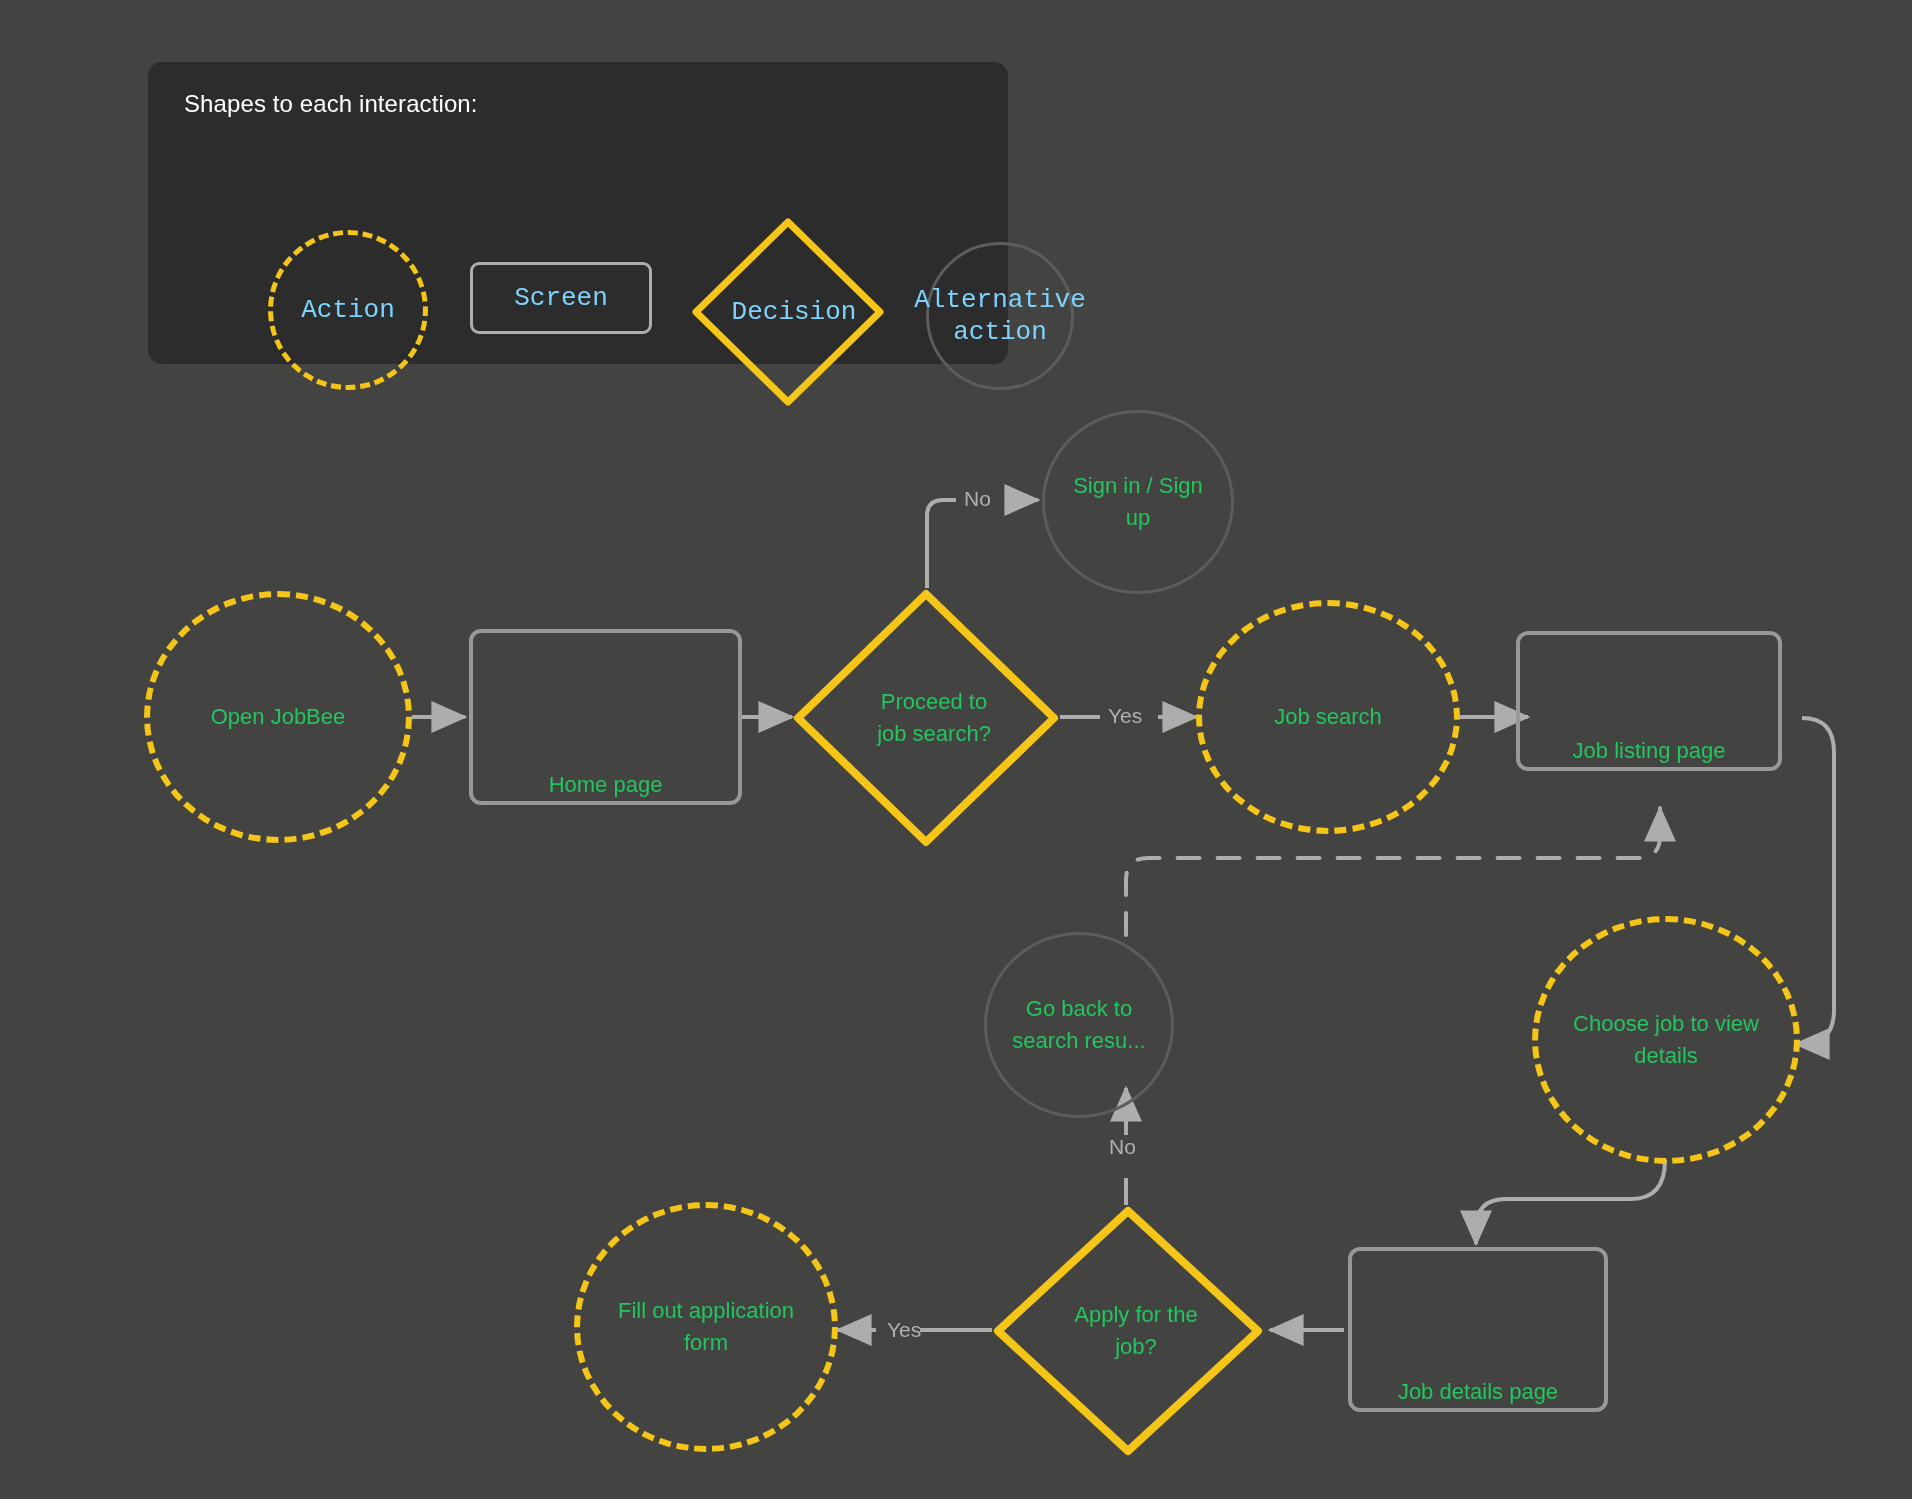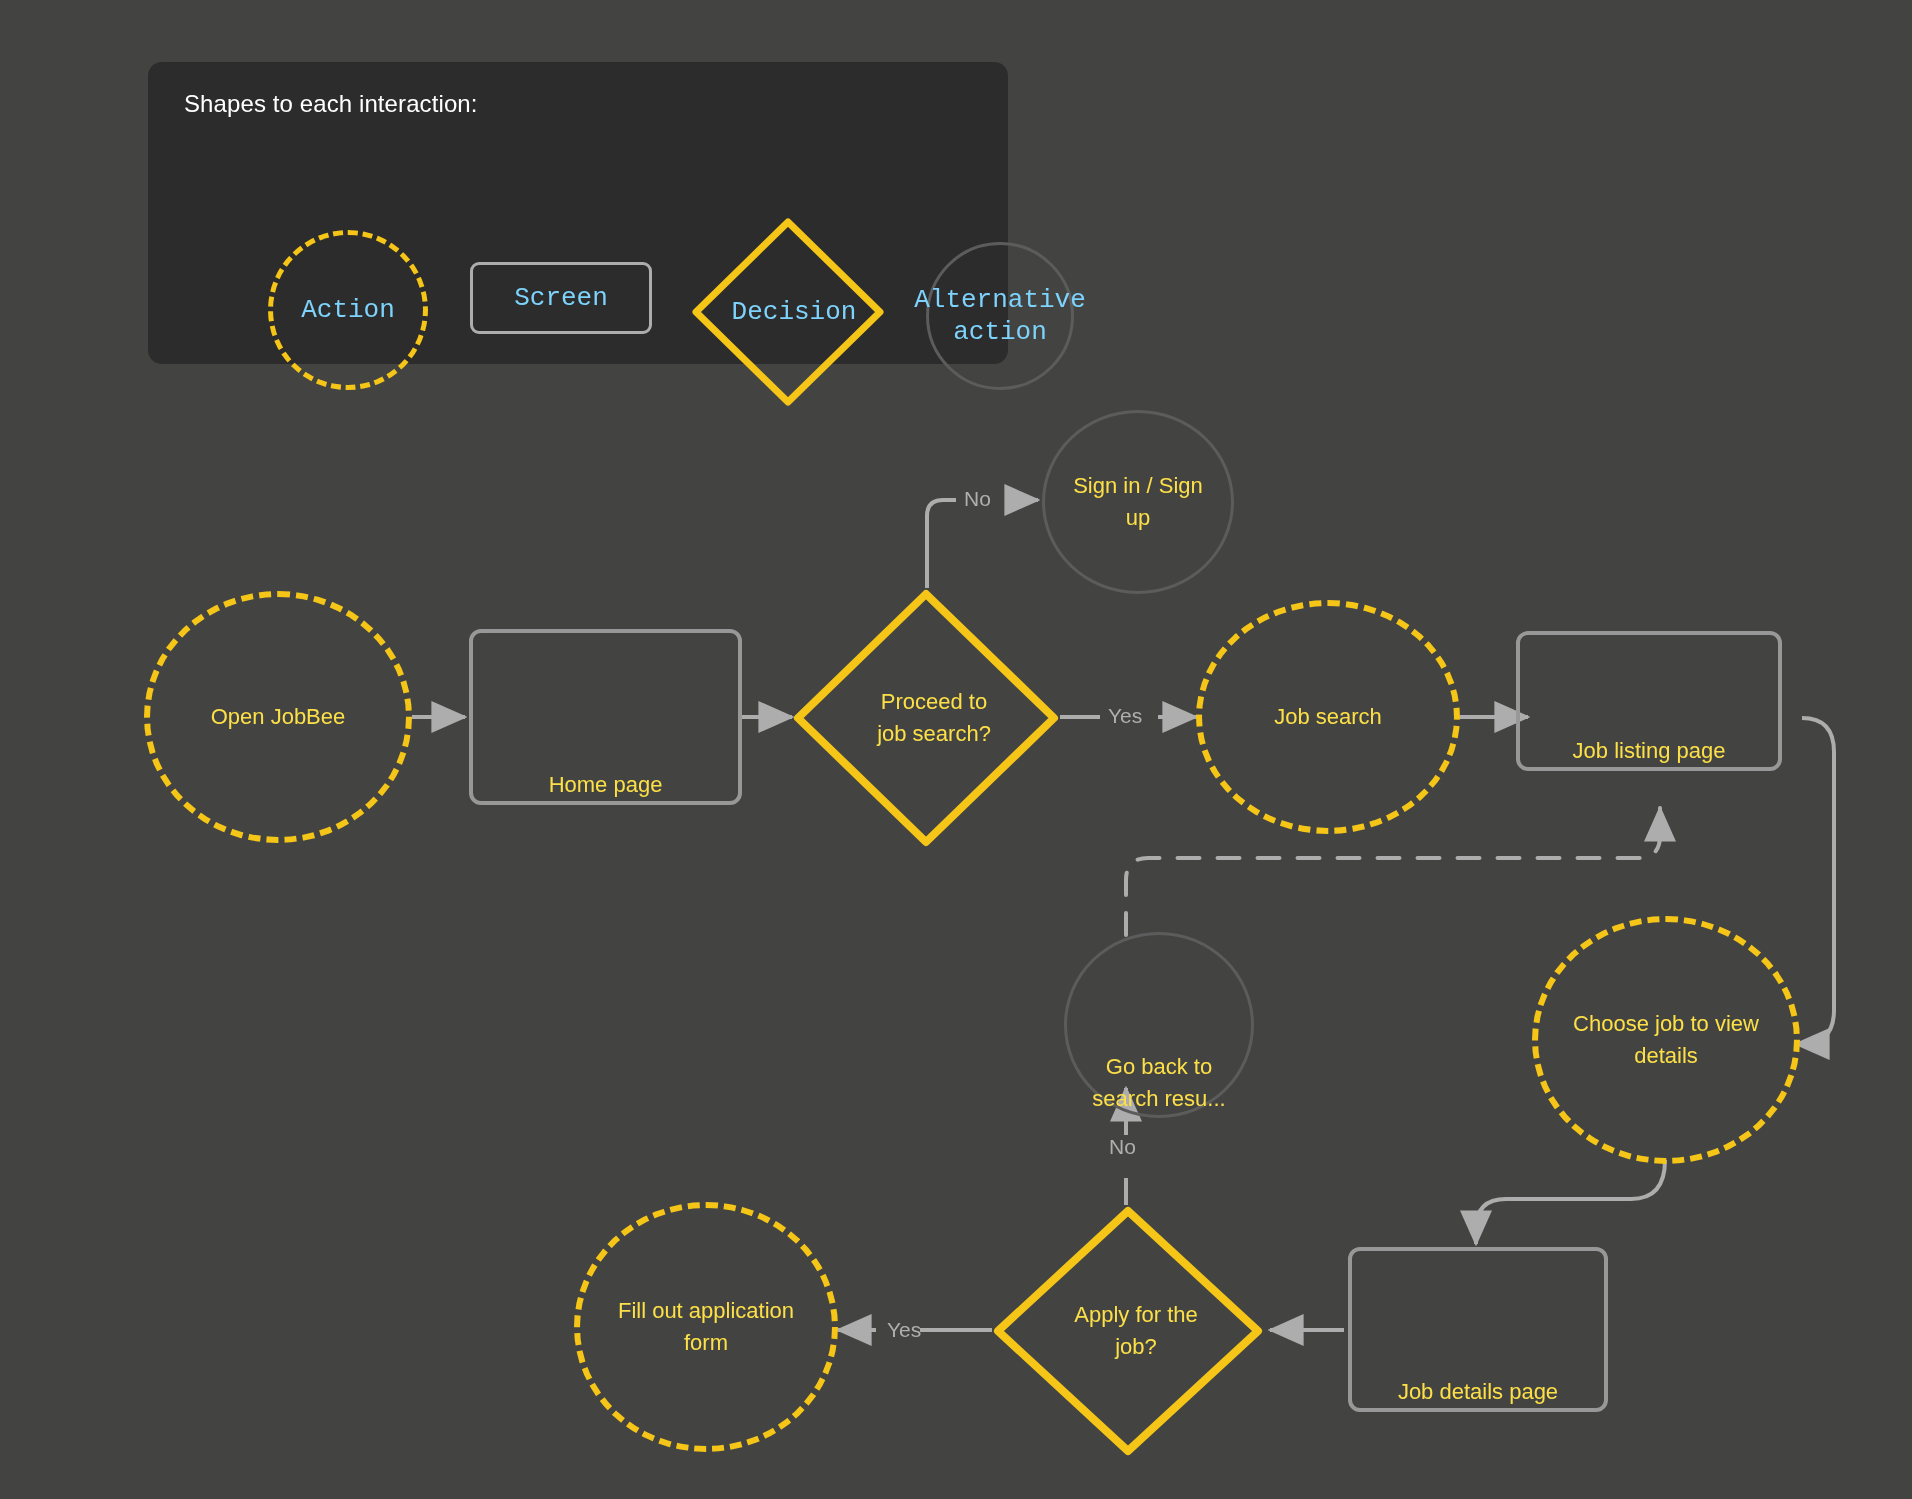--- a/index.html
+++ b/index.html
@@ -98,21 +98,21 @@
   .node {
     position: absolute;
     box-sizing: border-box;
     display: flex;
     align-items: center;
     justify-content: center;
     text-align: center;
   }
   .node .lbl {
     font-size: 22px;
-    color: #fde047;
+    color: #22c55e;
     line-height: 1.45;
     position: relative;
     z-index: 3;
     padding: 0 8px;
   }
 
   .node.action {
     border: 6px dashed #F5C518;
     border-radius: 50%;
   }
@@ -249,21 +249,21 @@
     <svg width="272" height="252" viewBox="0 0 272 252">
       <path d="M136 6 L266 126 L136 246 L6 126 Z" fill="none" stroke="#F5C518" stroke-width="8" stroke-linejoin="round"></path>
     </svg>
     <span class="lbl"><span>Apply for the</span><br><span>job?</span></span>
   </div>
 
   <div class="node action" style="left:526px; top:1202px; width:264px; height:250px;">
     <span class="lbl"><span>Fill out application</span><br><span>form</span></span>
   </div>
 
-  <div class="node alt" style="left:1016px; top:932px; width:190px; height:186px;align-items:flex-end;">
+  <div class="node alt" style="left:936px; top:932px; width:190px; height:186px;">
     <span class="lbl"><span>Go back to</span><br><span>search resu...</span></span>
   </div>
 
   <div class="edge-label" style="left:916px; top:487px;">No</div>
 
   <div class="edge-label" style="left:1060px; top:704px;">Yes</div>
 
   <div class="edge-label" style="left:1061px; top:1135px;">No</div>
 
   <div class="edge-label" style="left:839px; top:1318px;">Yes</div>

